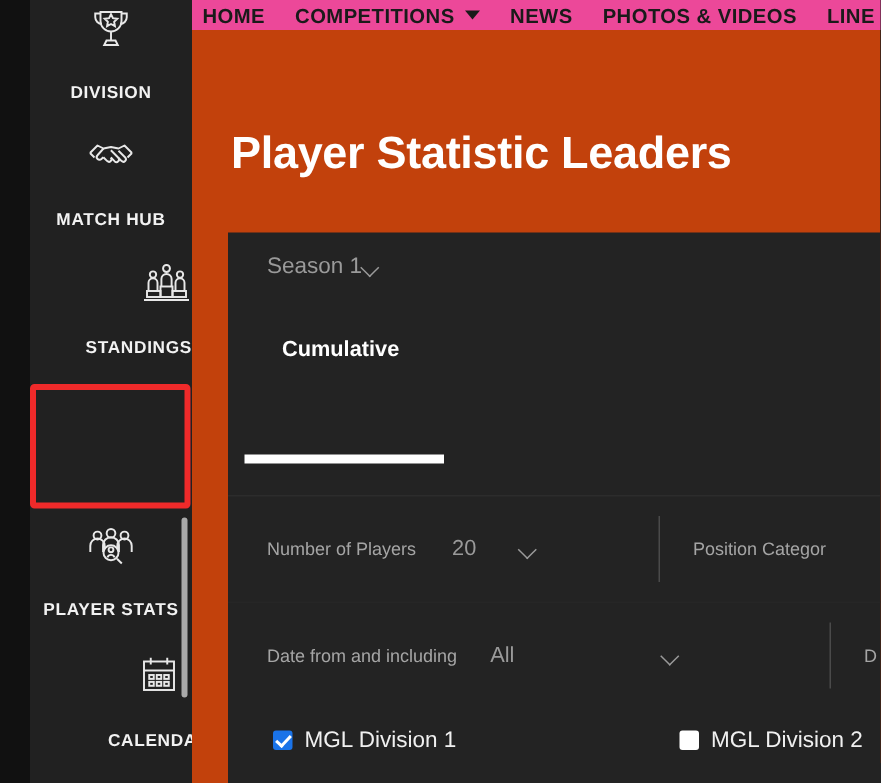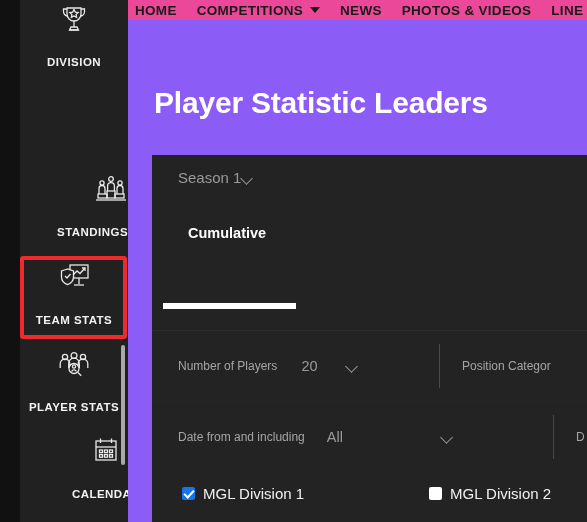--- a/index.html
+++ b/index.html
@@ -53,21 +53,21 @@
   }
   .caret-down {
     width: 0; height: 0; border-left: 5px solid transparent;
     border-right: 5px solid transparent; border-top: 6px solid #1a1a1a;
     display: inline-block;
   }
 
   
   .main {
     position: absolute; left: 128px; top: 20px; width: 459px; height: 502px;
-    background: #8b5cf6; overflow: hidden;
+    background: #c2410c; overflow: hidden;
   }
   .page-title {
     position: absolute; left: 26px; top: 66px;
     color: #ffffff; font-size: 30px; font-weight: 700; letter-spacing: -.2px;
     white-space: nowrap;
   }
 
   .card {
     position: absolute; left: 24px; top: 135px; width: 470px; min-height: 370px;
     background: #232323;
@@ -151,53 +151,52 @@
             <path d="M24 5h3.5v2.5A4.5 4.5 0 0 1 23 12"></path>
             <path d="M17 17v6"></path>
               <path d="M12.5 26h9"></path>
               <path d="M14 23h6l1.5 3h-9z"></path>
             <path d="M17 5.5l1.3 2.6 2.9.4-2.1 2 .5 2.9-2.6-1.4-2.6 1.4.5-2.9-2.1-2 2.9-.4z"></path>
           </svg>
         </span>
         <span class="nav-label">DIVISION</span>
       </div>
 
+      <div class="nav-item" style="top:85px;">
+        <span class="ico">
+          <svg viewBox="0 0 34 30" fill="none" stroke="#e8e8e8" stroke-width="1.3" stroke-linejoin="round">
+            <path d="M3 13l5-5 4 2 5-1 5 1 4-2 5 5"></path>
+            <path d="M12 10l-4 4.5a1.8 1.8 0 0 0 2.6 2.5l1.3-1.2"></path>
+            <path d="M11.9 15.8l2.6 2.6a1.7 1.7 0 0 0 2.4-2.4"></path>
+            <path d="M16.9 16l2.6 2.6a1.7 1.7 0 0 0 2.4-2.4l-5-5"></path>
+            <path d="M21.9 16.2l2.2 2.2a1.7 1.7 0 0 0 2.4-2.4l-4.5-4.5"></path>
+            <path d="M3 13l3 3M31 13l-3 3"></path>
+          </svg>
+        </span>
+        <span class="nav-label">MATCH HUB</span>
+      </div>
 
       <div class="nav-item" style="top:170px;align-items:flex-end;">
         <span class="ico">
           <svg viewBox="0 0 34 30" fill="none" stroke="#e8e8e8" stroke-width="1.3">
             <circle cx="17" cy="5" r="2.3"></circle>
               <path d="M13.6 17v-5a3.4 3.4 0 0 1 6.8 0v5"></path>
             <circle cx="8" cy="9" r="2.1"></circle>
               <path d="M5 20v-5.5a3 3 0 0 1 6 0V20"></path>
             <circle cx="26" cy="9" r="2.1"></circle>
               <path d="M23 20v-5.5a3 3 0 0 1 6 0V20"></path>
             <rect x="13" y="17" width="8" height="7"></rect>
               <rect x="4" y="20" width="9" height="4"></rect>
             <rect x="21" y="20" width="9" height="4"></rect>
               <path d="M2 26h30"></path>
           </svg>
         </span>
         <span class="nav-label">STANDINGS</span>
       </div>
 
-      <div class="nav-item" style="top:258px;">
-        <span class="ico">
-          <svg viewBox="0 0 34 30" fill="none" stroke="#e8e8e8" stroke-width="1.3">
-            <rect x="13" y="3" width="18" height="13"></rect>
-            <path d="M16 13l4-4 3 2.5 5-5.5"></path>
-              <path d="M25 6h3v3"></path>
-            <path d="M22 16v6"></path>
-              <path d="M17 23h10"></path>
-            <path d="M10.5 7l-6 2v6c0 4 3 6.4 6 7.6 3-1.2 6-3.6 6-7.6V9z" fill="#212121"></path>
-            <path d="M8 14l2 2 3.5-4"></path>
-          </svg>
-        </span>
-        <span class="nav-label">TEAM STATS</span>
-      </div>
 
       <div class="nav-item" style="top:345px;">
         <span class="ico">
           <svg viewBox="0 0 34 30" fill="none" stroke="#e8e8e8" stroke-width="1.3">
             <circle cx="8" cy="8" r="2.6"></circle>
               <path d="M3.2 19v-4.2a4.8 4.8 0 0 1 9.6 0V19"></path>
             <circle cx="17" cy="6.5" r="2.9"></circle>
               <path d="M11.7 19v-4.6a5.3 5.3 0 0 1 10.6 0V19"></path>
             <circle cx="26" cy="8" r="2.6"></circle>
               <path d="M21.2 19v-4.2a4.8 4.8 0 0 1 9.6 0V19"></path>
@@ -296,21 +295,21 @@
           </div>
         </div>
 
       </div>
 
       <div class="checkbox-row">
         <label class="cb-item" style="left:30px;">
           <span class="cb checked"></span>
           <span class="cb-label">MGL Division 1</span>
         </label>
-        <label class="cb-item" style="left:277px;text-align:right;">
+        <label class="cb-item" style="left:301px;text-align:right;">
           <span class="cb unchecked"></span>
           <span class="cb-label">MGL Division 2</span>
         </label>
       </div>
 
     </div>
   </div>
 </div>
 
 </body></html>

